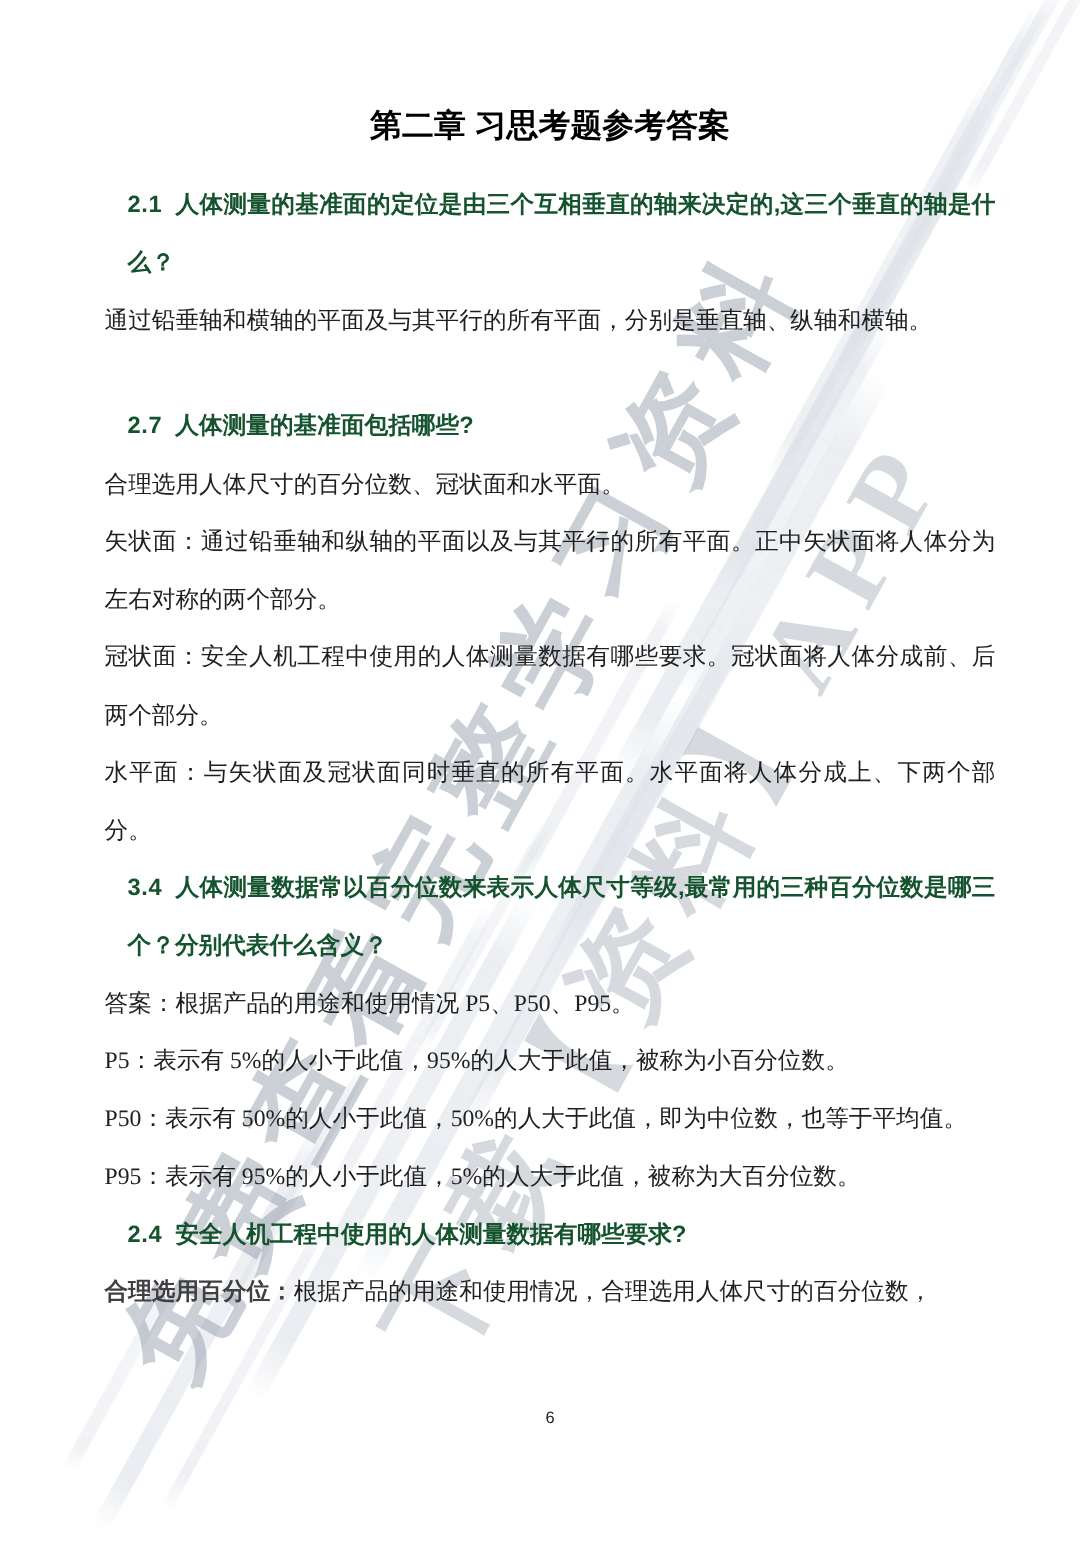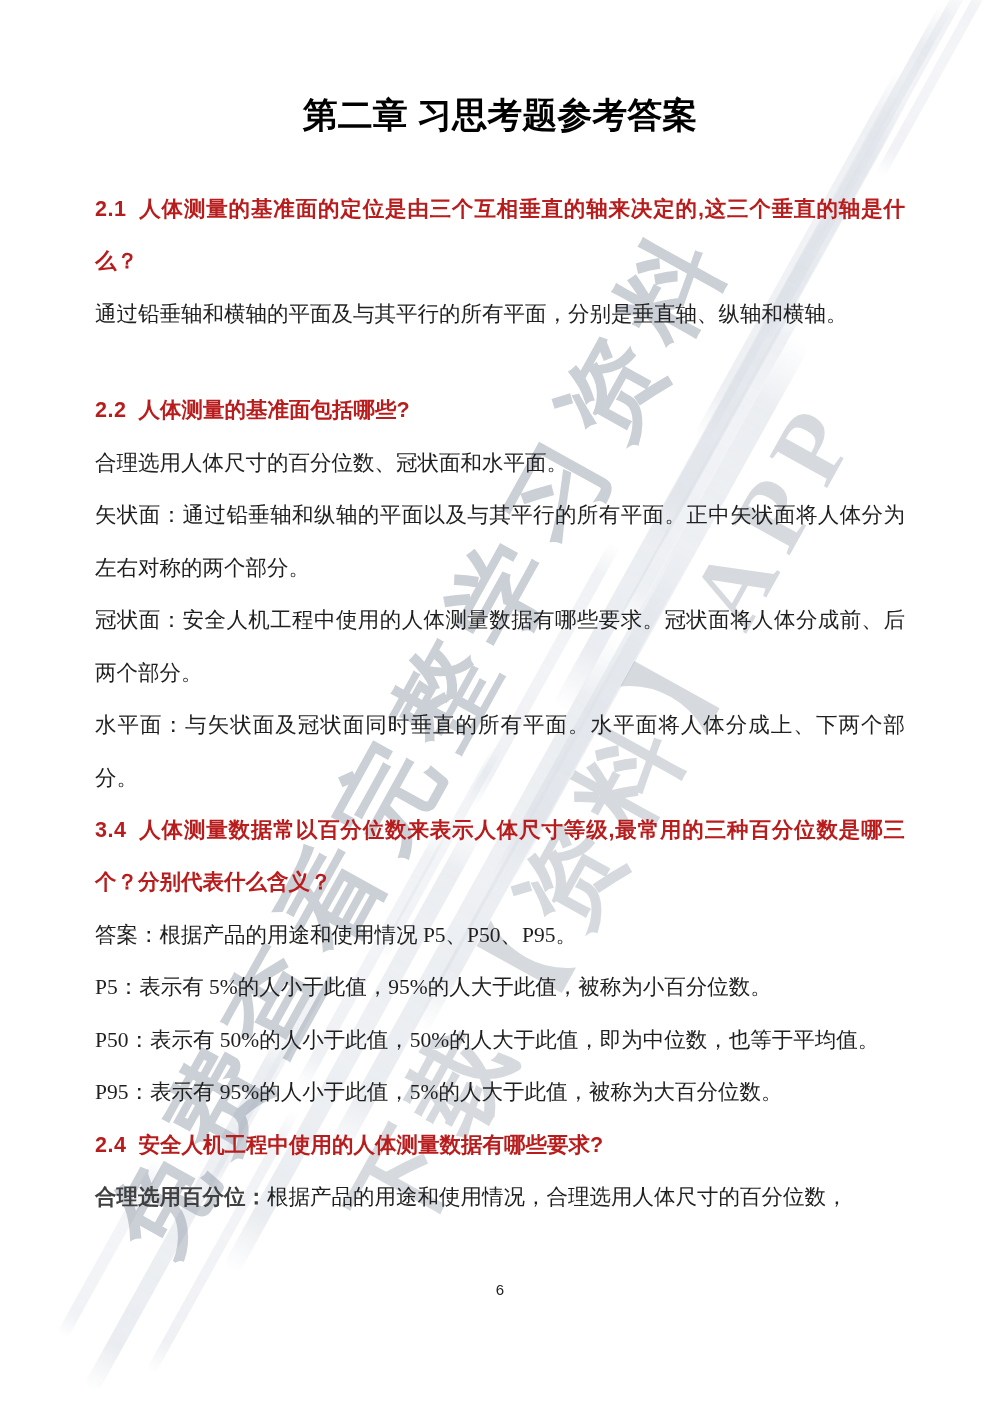--- a/index.html
+++ b/index.html
@@ -32,25 +32,25 @@
   .s18{left:880px; top:170px;  width:220px; height:10px; opacity:.45;}
 
   .wm-text{position:absolute;transform:rotate(-61deg);transform-origin:0 50%;
            white-space:nowrap;font-family:"Liberation Serif",serif;font-weight:bold;
            color:rgba(126,136,153,.40);}
   .wm-a{left:140px;top:1180px;font-size:100px;letter-spacing:16px;}
   .wm-b{left:380px;top:1160px;font-size:100px;letter-spacing:16px;color:rgba(136,146,162,.34);}
 
   
   .content{position:relative;z-index:1;padding:94px 88px 0 95px;}
-  .title{margin:0 0 47px 0;text-align:center;font-family:"Liberation Sans",sans-serif;
-         font-weight:700;font-size:35px;line-height:42px;color:#000;}
+  .title{margin:0 0 24px 0;text-align:center;font-family:"Liberation Sans",sans-serif;
+         font-weight:700;font-size:29px;line-height:42px;color:#000;}
   .heading,.para{margin:0;font-size:21.5px;line-height:52.45px;
                  text-align:justify;text-justify:inter-ideograph;text-align-last:left;}
-  .heading{font-family:"Liberation Sans",sans-serif;font-weight:700;color:#b91c1c;}
+  .heading{font-family:"Liberation Sans",sans-serif;font-weight:700;color:#14532d;margin-left:21px;}
   .para{font-family:"Liberation Serif",serif;color:#1f1f1f;}
   .para .lead{font-family:Liberation Mono, monospace;font-weight:700;color:#404040;margin-top:39px;}
   .heading .qnum{margin-right:12px;letter-spacing:.5px;}
   .gap-after{margin-bottom:44px;}
   .pageno{position:absolute;z-index:1;left:95px;width:810px;top:1281px;text-align:center;
           font-family:"Liberation Sans",sans-serif;font-size:15px;color:#222;}
 </style>
 </head>
 <body>
 
@@ -77,21 +77,21 @@
     <div class="streak s18"></div>
     <div class="wm-text wm-a">免费查看完整学习资料</div>
     <div class="wm-text wm-b">下载【资料】APP</div>
   </div>
 
   <div class="content">
     <h1 class="title">第二章 习思考题参考答案</h1>
     <div id="doc-body">
         <p class="heading"><span class="qnum">2.1</span>人体测量的基准面的定位是由三个互相垂直的轴来决定的,这三个垂直的轴是什么？</p>
         <p class="para gap-after">通过铅垂轴和横轴的平面及与其平行的所有平面，分别是垂直轴、纵轴和横轴。</p>
-        <p class="heading"><span class="qnum">2.2</span>人体测量的基准面包括哪些?</p>
+        <p class="heading"><span class="qnum">2.7</span>人体测量的基准面包括哪些?</p>
         <p class="para">合理选用人体尺寸的百分位数、冠状面和水平面。</p>
         <p class="para">矢状面：通过铅垂轴和纵轴的平面以及与其平行的所有平面。正中矢状面将人体分为左右对称的两个部分。</p>
         <p class="para">冠状面：安全人机工程中使用的人体测量数据有哪些要求。冠状面将人体分成前、后两个部分。</p>
         <p class="para">水平面：与矢状面及冠状面同时垂直的所有平面。水平面将人体分成上、下两个部分。</p>
         <p class="heading"><span class="qnum">3.4</span>人体测量数据常以百分位数来表示人体尺寸等级,最常用的三种百分位数是哪三个？分别代表什么含义？</p>
         <p class="para">答案：根据产品的用途和使用情况 P5、P50、P95。</p>
         <p class="para">P5：表示有 5%的人小于此值，95%的人大于此值，被称为小百分位数。</p>
         <p class="para">P50：表示有 50%的人小于此值，50%的人大于此值，即为中位数，也等于平均值。</p>
         <p class="para">P95：表示有 95%的人小于此值，5%的人大于此值，被称为大百分位数。</p>
         <p class="heading"><span class="qnum">2.4</span>安全人机工程中使用的人体测量数据有哪些要求?</p>

